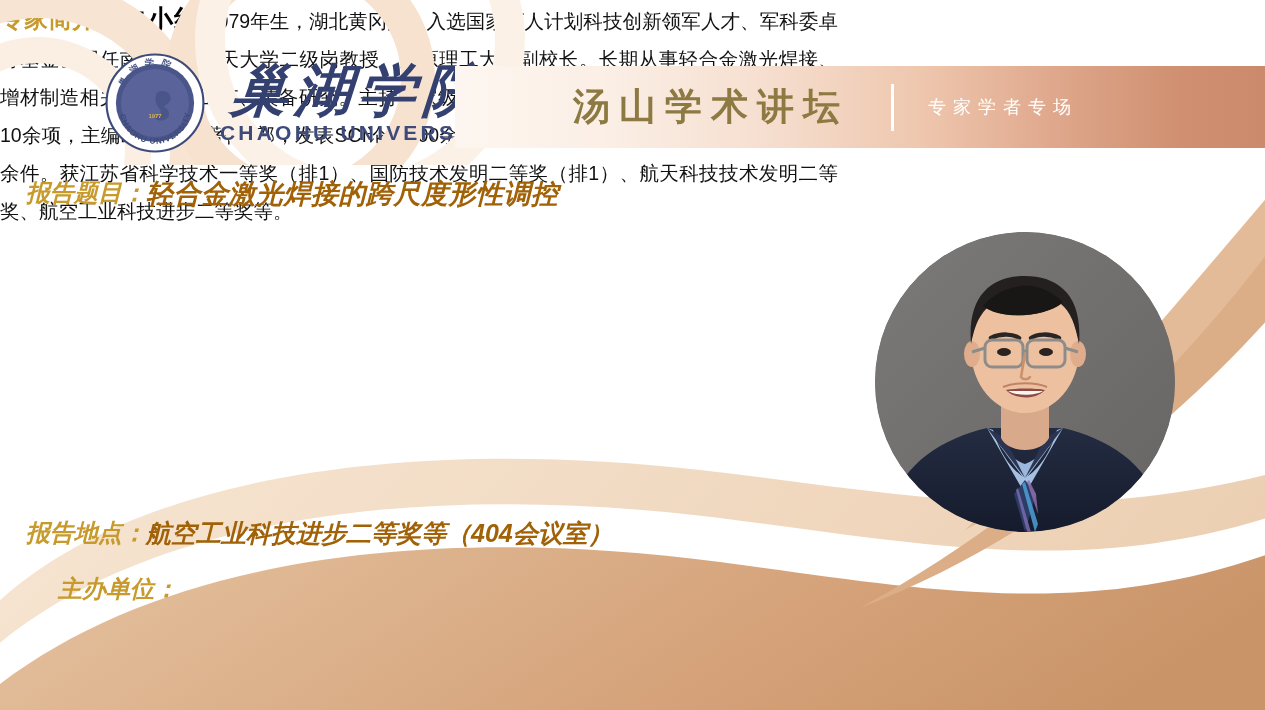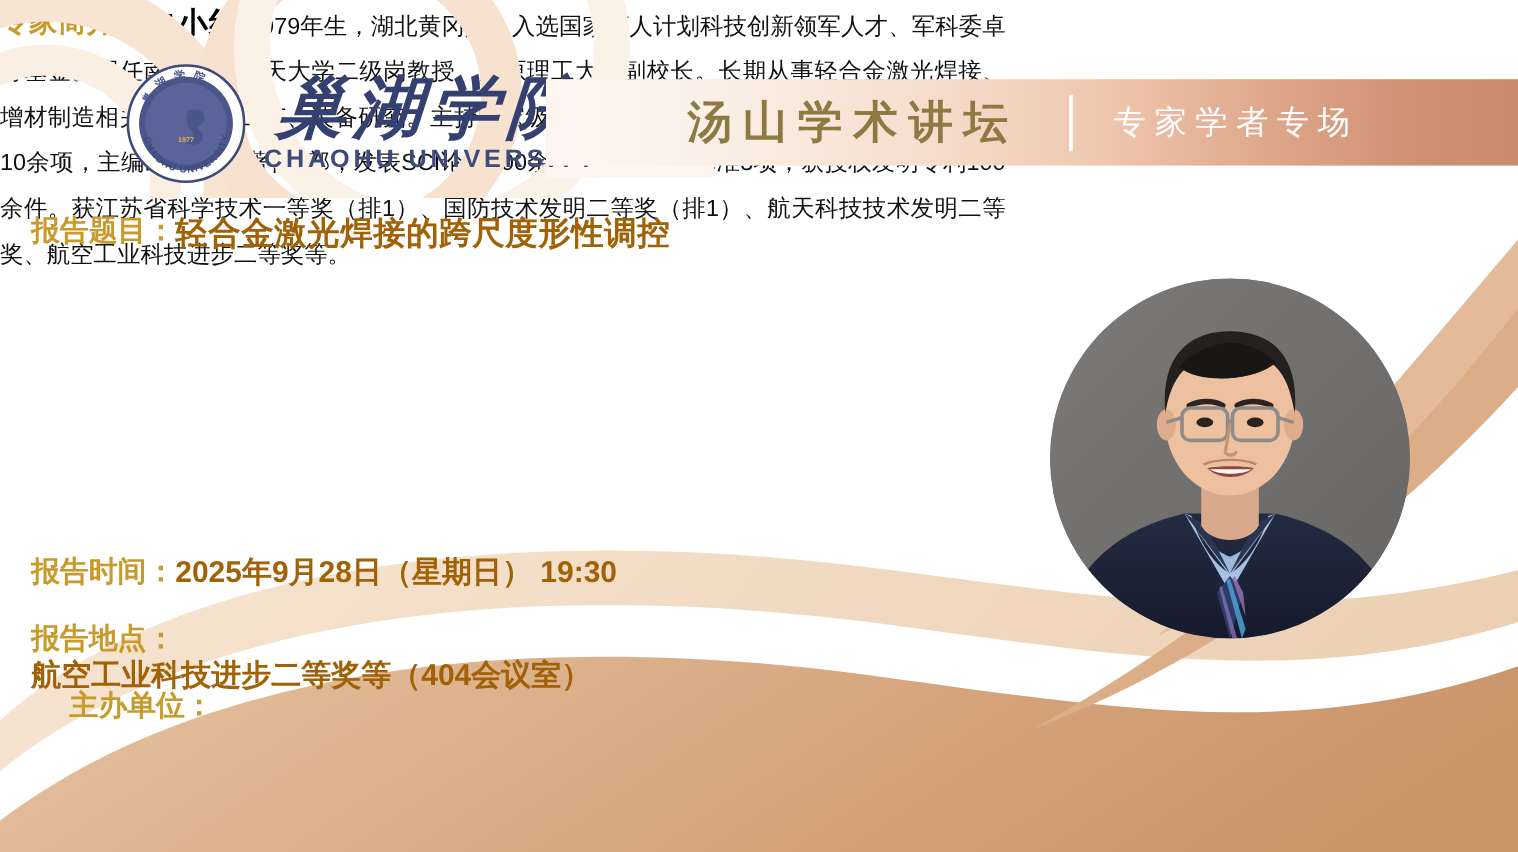--- a/index.html
+++ b/index.html
@@ -55,21 +55,21 @@
     font-weight:700;
     color:#3d4a7a;
     letter-spacing:3.2px;
     margin-top:2px;
     white-space:nowrap;
   }
 
   #banner{
     position:absolute;
     left:455px; top:66px;
-    width:810px; height:72px;
+    width:810px; height:82px;
     background:linear-gradient(90deg,
       #fdf6f0 0%,
       #fbefe6 18%,
       #f6dfd0 38%,
       #eec6ad 58%,
       #dda488 76%,
       #cf8f70 90%,
       #cb8a6b 100%);
     display:flex;
     align-items:center;
@@ -86,31 +86,32 @@
   #banner-divider{
     width:3px;
     height:47px;
     background:#ffffff;
     margin-left:42px;
     margin-right:34px;
     flex:0 0 auto;
   }
   #banner-sub{
     font-family:"Liberation Serif","DejaVu Serif",serif;
-    font-size:27px;
+    font-size:18px;
     color:#ffffff;
     letter-spacing:7px;
     white-space:nowrap;
   }
 
   
   .row{
     position:absolute;
     display:flex;
     align-items:flex-start;
+    font-style:italic;
   }
   .field-label{
     font-size:24px;
     font-weight:700;
     color:#c79a2b;
     white-space:nowrap;
     line-height:1.25;
     flex:0 0 auto;
   }
   .field-value{
@@ -142,21 +143,21 @@
     width:838px;
   }
   #bio-name{
     font-size:26px;
     font-weight:700;
     color:#000000;
     letter-spacing:1px;
   }
 
   #row-time{ left:26px; top:462px; }
-  #row-place{ left:26px; top:518px;flex-direction:column; }
+  #row-place{ left:26px; top:518px; }
   #row-host{ left:26px; top:574px;margin-left:32px; }
   #row-time .field-value,
   #row-place .field-value,
   #row-host .field-value{ font-size:25px; }
 
   
   #portrait{
     position:absolute;
     left:875px; top:232px;
     width:300px; height:300px;
@@ -313,24 +314,20 @@
 
         <path d="M 150 122 L 146 145 C 148 148 153 148 155 145" stroke="#c9926f" stroke-width="2.6" fill="none" stroke-linecap="round"></path>
 
         <path d="M 131 158 C 140 168 161 168 170 158 C 161 156 140 156 131 158 Z" fill="#8e4a44"></path>
         <path d="M 133 159 C 141 164 160 164 168 159 Z" fill="#fbf6f0"></path>
         <path d="M 128 155 C 140 150 161 150 172 155" stroke="#c08368" stroke-width="2" fill="none"></path>
       </g>
     </svg>
   </div>
 
-  <div class="row" id="row-time">
-    <span class="field-label">报告时间：</span>
-    <span class="field-value">2025年9月28日（星期日） 19:30</span>
-  </div>
 
   <div class="row" id="row-place">
     <span class="field-label">报告地点：</span>
     <span class="field-value">航空工业科技进步二等奖等（404会议室）</span>
   </div>
 
   <div class="row" id="row-host">
     <span class="field-label">主办单位：</span>
   </div>
 

